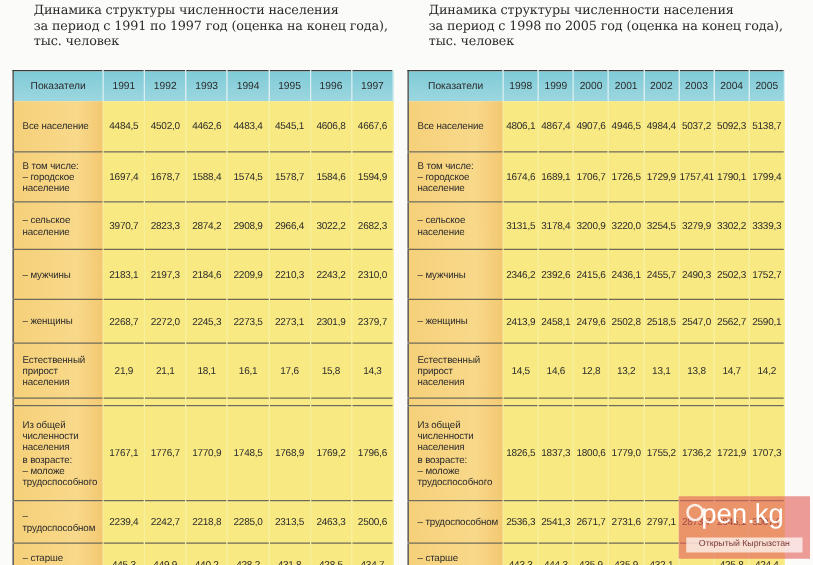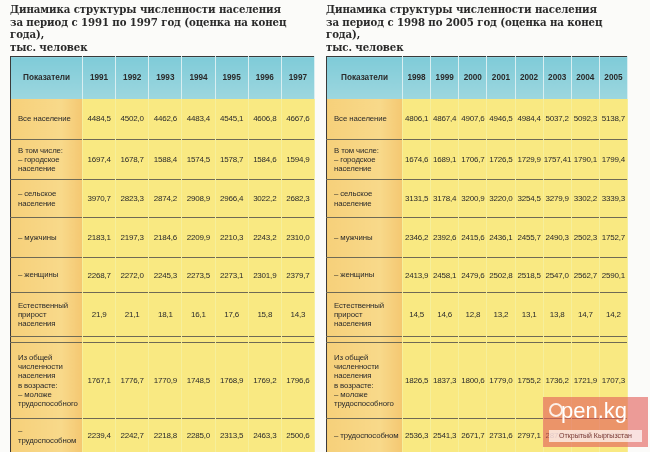--- a/index.html
+++ b/index.html
@@ -7,35 +7,35 @@
       width: 650px; height: 452px; overflow: hidden;
       background: #fbfbf9;
       font-family: "Liberation Sans", sans-serif;
       position: relative;
     }
     .panel { position: absolute; top: 0; }
     .panel.left { left: 10px; width: 305px; }
     .panel.right { left: 326px; width: 302px; }
     .title {
       font-family: "DejaVu Serif", serif;
-      font-weight: bold; font-size: 10.2px; line-height: 12.5px;
-      color: #2a2a2a; margin-top: 3px; margin-left: 0px; height: 53px;
+      font-weight: normal; font-size: 10.2px; line-height: 12.5px;
+      color: #2a2a2a; margin-top: 3px; margin-left: 17px; height: 53px;
       letter-spacing: -0.1px;
     }
     table {
       border-collapse: collapse;
       border: 1.5px solid #3a3a3a;
       width: 100%;
       table-layout: fixed;
       font-size: 8px;
       color: #2b2b2b;
     }
     th {
       background: linear-gradient(#7fcbd8, #9dd7df);
-      font-weight: bold; height: 42px; font-size: 8.2px;
+      font-weight: normal; height: 24px; font-size: 8.2px;
       border-right: 1px solid #d8eef1;
     }
     td {
       border-top: 1px solid #6f6a55;
       border-right: 1px solid #f6ef9b;
       text-align: center; vertical-align: middle;
       background: #f9e982;
       letter-spacing: -0.2px;
     }
     td.label {

